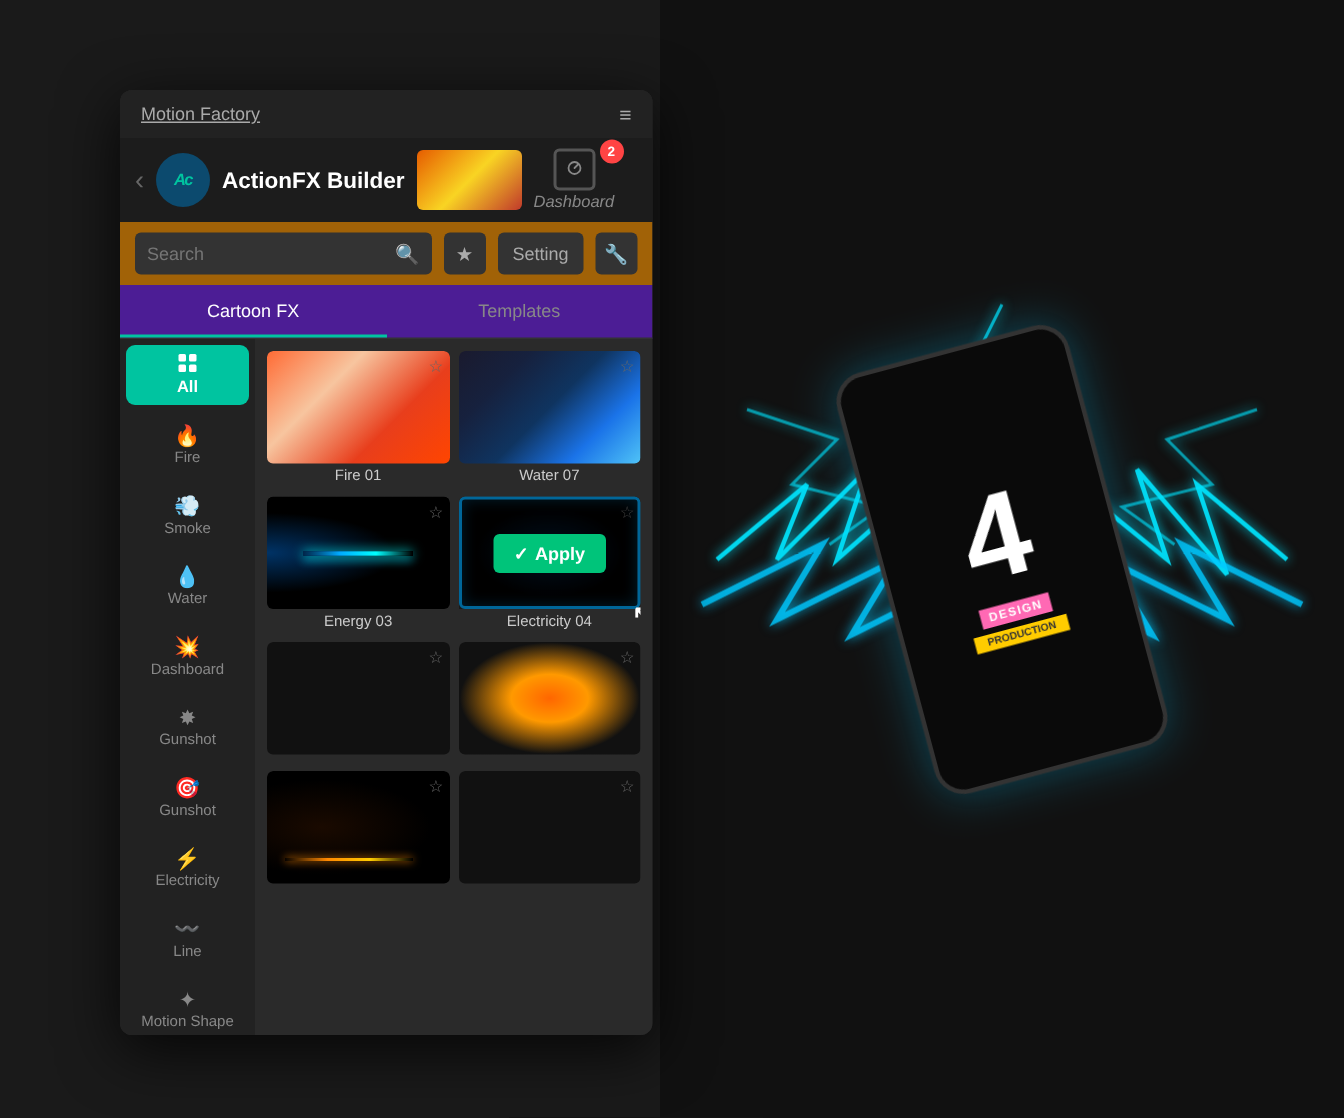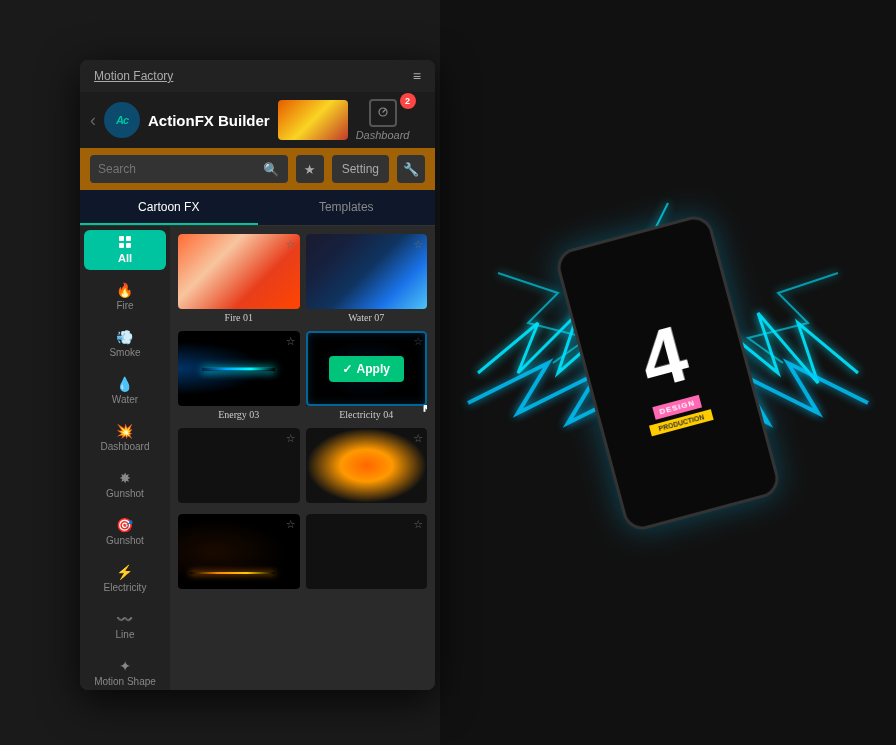--- a/index.html
+++ b/index.html
@@ -273,21 +273,21 @@
       justify-content: center;
       cursor: pointer;
       color: #aaa;
       font-size: 12px;
       gap: 4px;
     }
 
     
     .tab-bar {
       display: flex;
-      background: #0f172a;
+      background: #4c1d95;
       border-bottom: 1px solid #333;
       height: 36px;
     }
 
     .tab {
       flex: 1;
       display: flex;
       align-items: center;
       justify-content: center;
       font-size: 12px;
@@ -431,21 +431,20 @@
       height: 2px;
       background: linear-gradient(90deg, transparent, #ff8800, #ffcc00, transparent);
       box-shadow: 0 0 6px #ff8800;
     }
 
     .grid-label {
       color: #ccc;
       font-size: 10px;
       padding: 3px 2px 2px;
       text-align: center;
-      font-family: Liberation Serif, serif;
     }
 
     .star-overlay {
       position: absolute;
       top: 4px;
       right: 4px;
       color: #666;
       font-size: 11px;
       cursor: pointer;
     }

